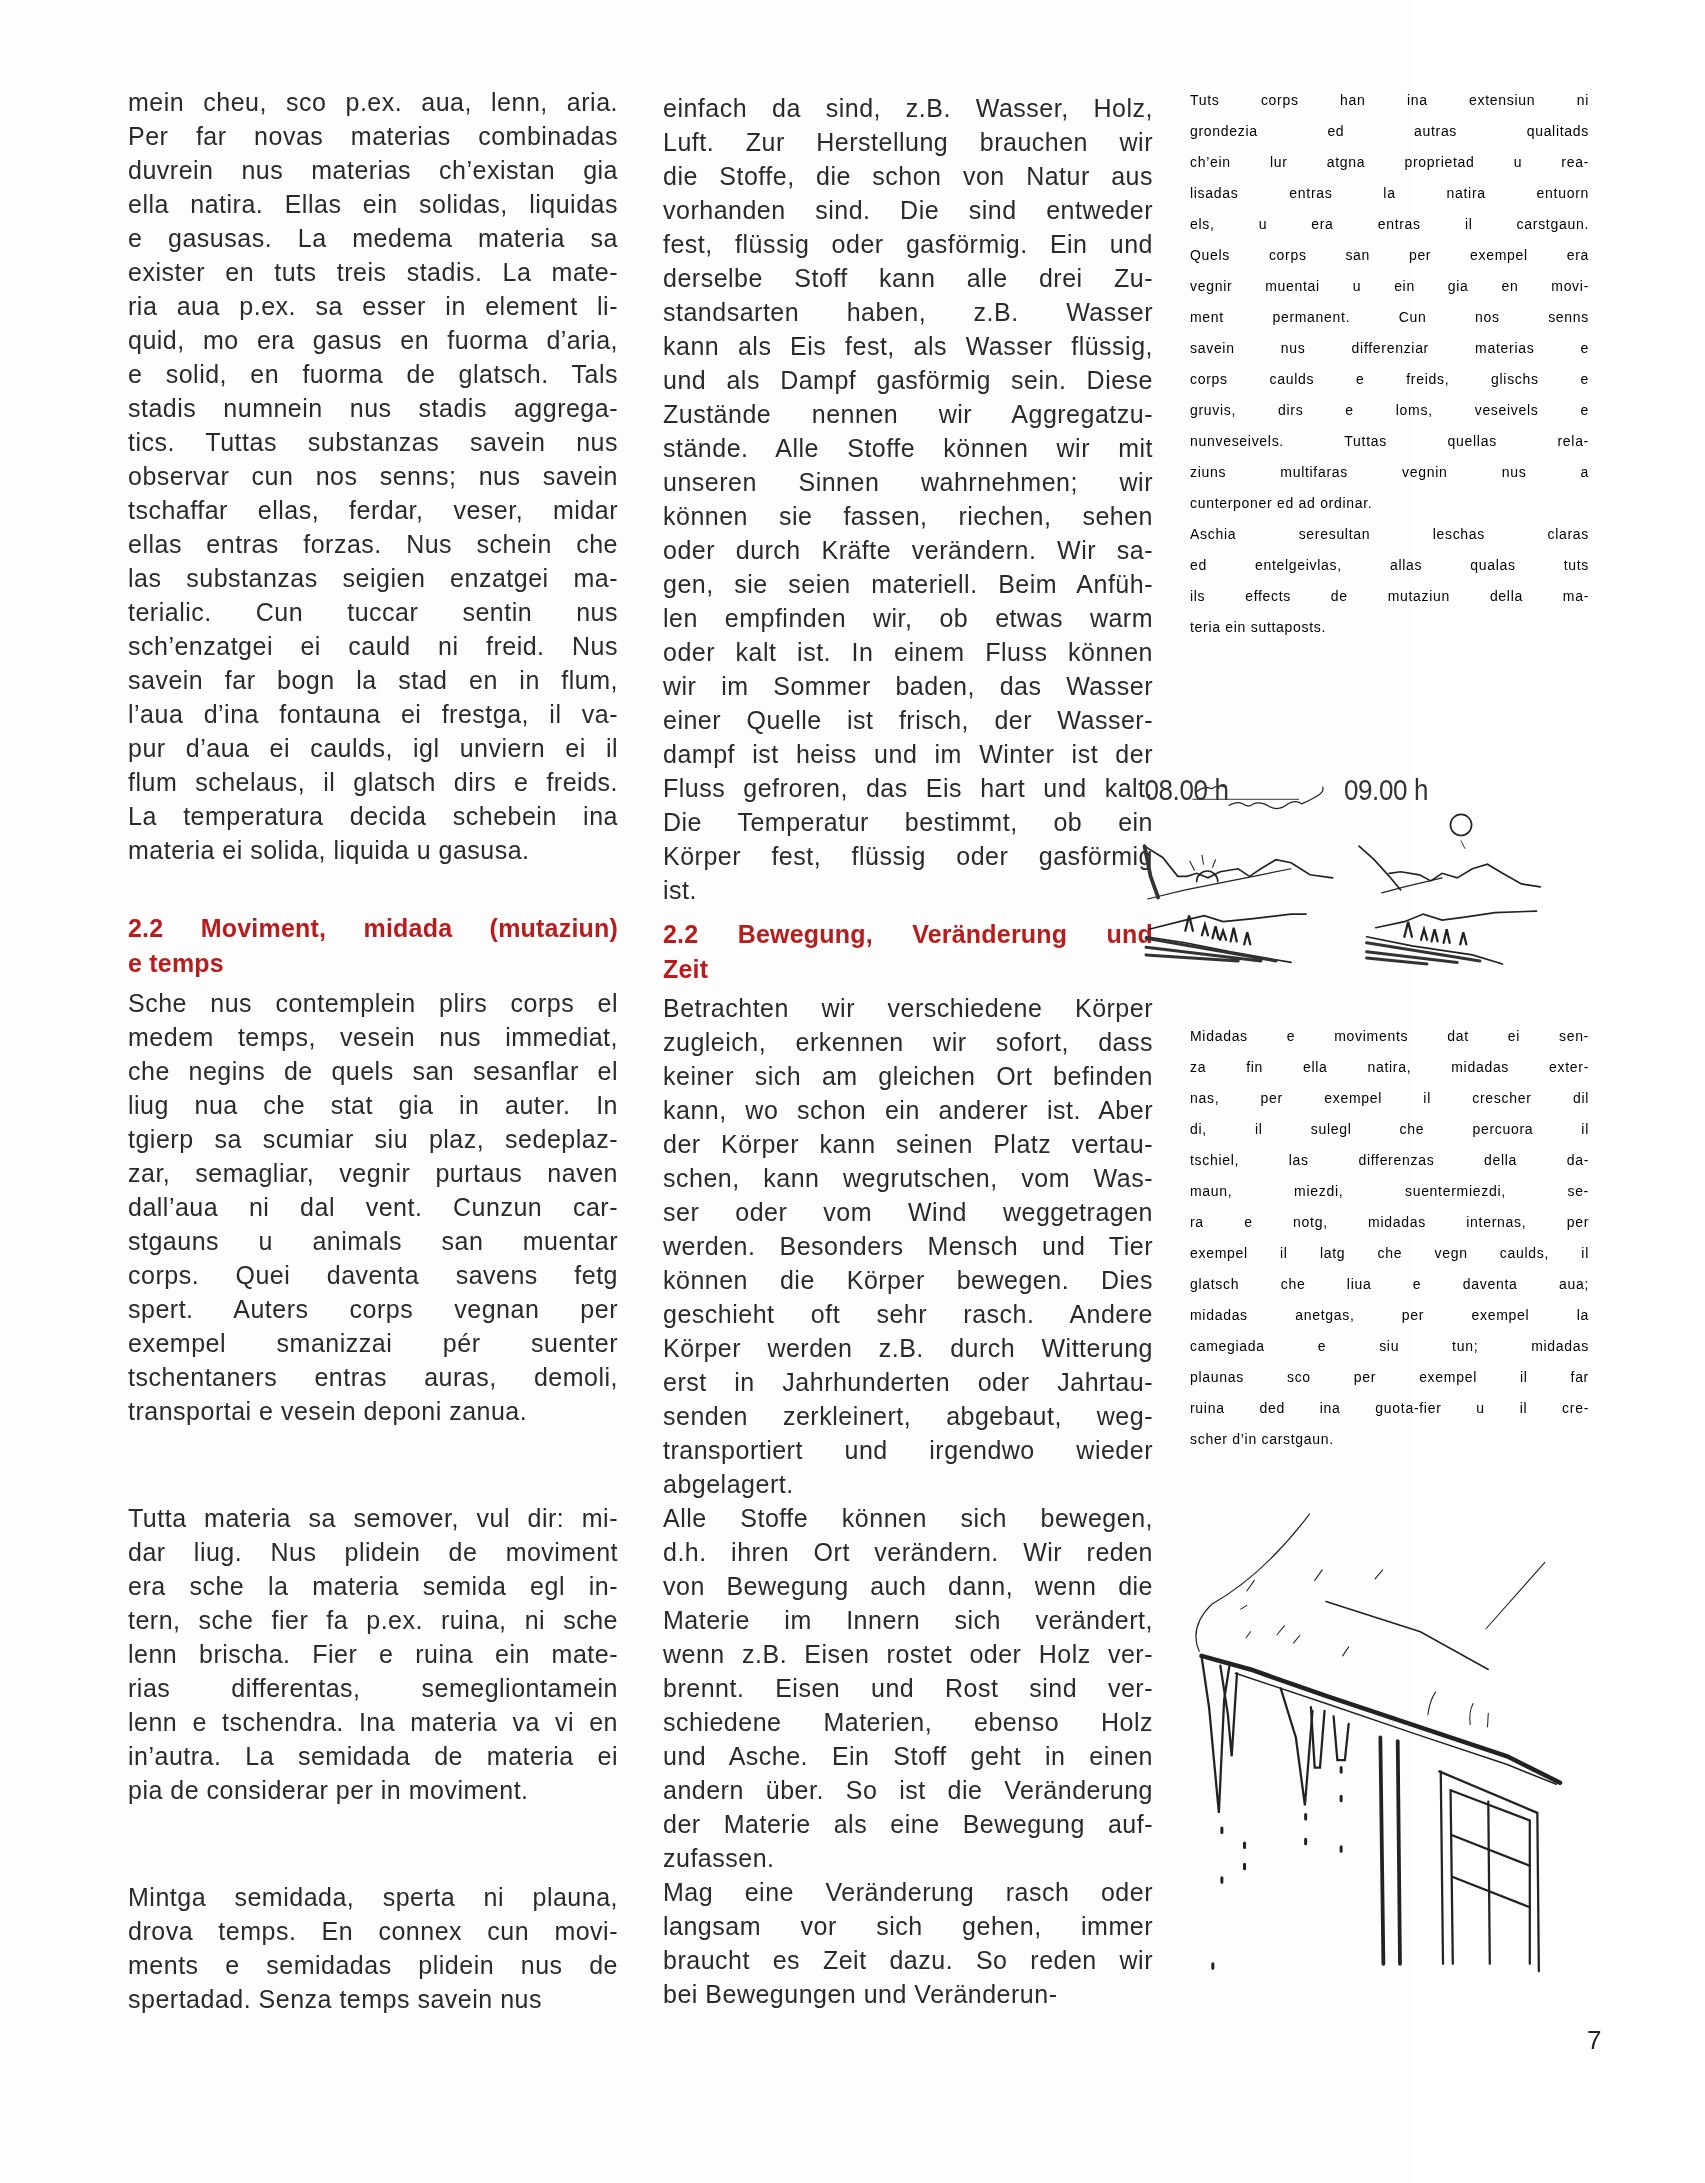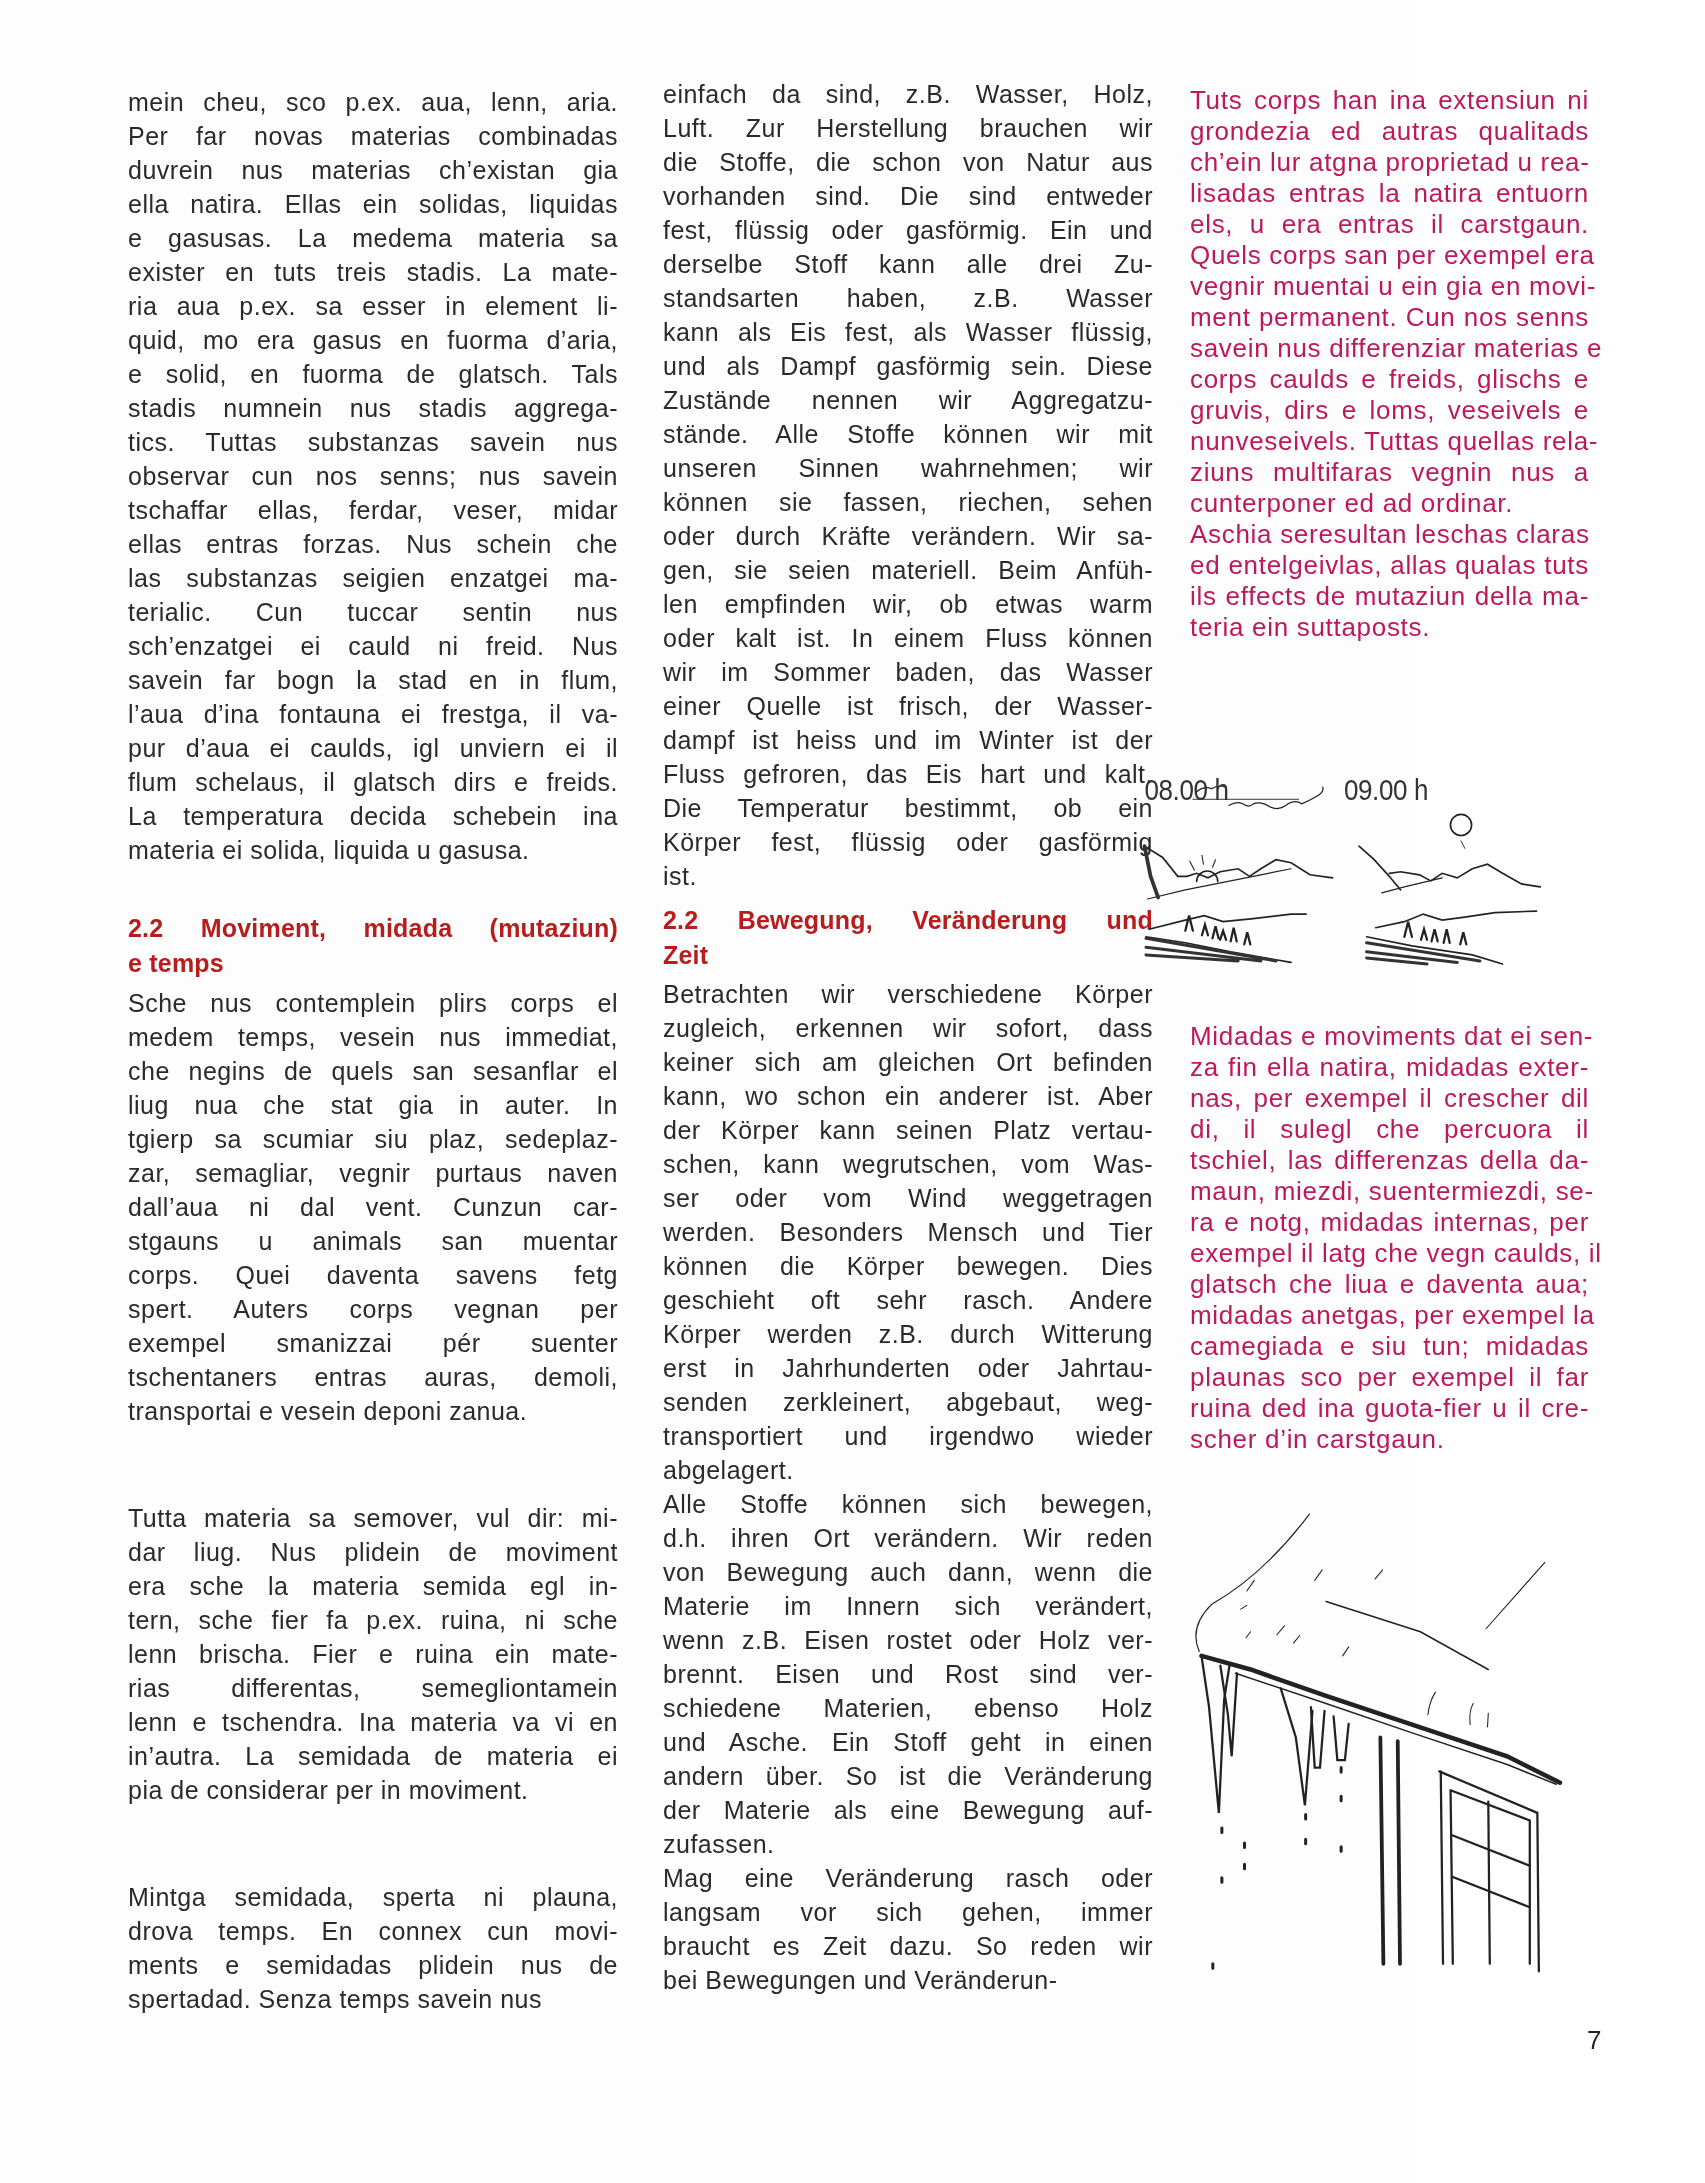--- a/index.html
+++ b/index.html
@@ -1,23 +1,23 @@
 <!DOCTYPE html>
 <html style="font-size:12px"><head>
 <meta charset="utf-8">
 <style>
   html, body { margin: 0; padding: 0; background: #ffffff; }
   body { width: 1706px; height: 2183px; position: relative; overflow: hidden; }
   .page { position: absolute; left: 0; top: 0; width: 1410px; height: 2183px; background: #fdfdfd; }
   .col { position: absolute; color: #2a2a2a; font-family: "Liberation Sans", sans-serif; }
   .col1 { left: 128px; top: 85px; width: 490px; }
-  .col2 { left: 663px; top: 77px; width: 490px; }
+  .col2 { left: 663px; top: 91px; width: 490px; }
   .col3 { left: 1190px; top: 85px; width: 399px; }
   .col1 .ln, .col2 .ln { font-size: 25px; height: 34px; line-height: 34px; letter-spacing: 0.5px; }
-  .col3 .ln { font-size: 26px; height: 31px; line-height: 31px; letter-spacing: 0.7px; color: #be185d; }
+  .col3 .ln { font-size: 14px; height: 31px; line-height: 31px; letter-spacing: 0.7px; color: #000000; }
   .ln { display: block; white-space: nowrap; text-align: justify; text-align-last: justify; overflow: visible; }
   .ln.last { text-align-last: left; }
   .h { font-weight: bold; font-size: 25px; height: 35px; line-height: 35px; letter-spacing: 0.2px; display: block; white-space: nowrap; text-align: justify; text-align-last: justify; color: #b91c1c; }
   .h.last { text-align-last: left; }
   .gap { display: block; }
   .pagenum { position: absolute; left: 1587px; top: 2025px; font-family: "Liberation Sans", sans-serif; font-size: 26px; color: #222; }
   .ill { position: absolute; }
   .ill svg { display: block; }
   .ill-label { position: absolute; font-family: "Liberation Sans", sans-serif; font-size: 26px; color: #333; letter-spacing: -0.4px; transform: scaleY(1.15); }
 </style>

